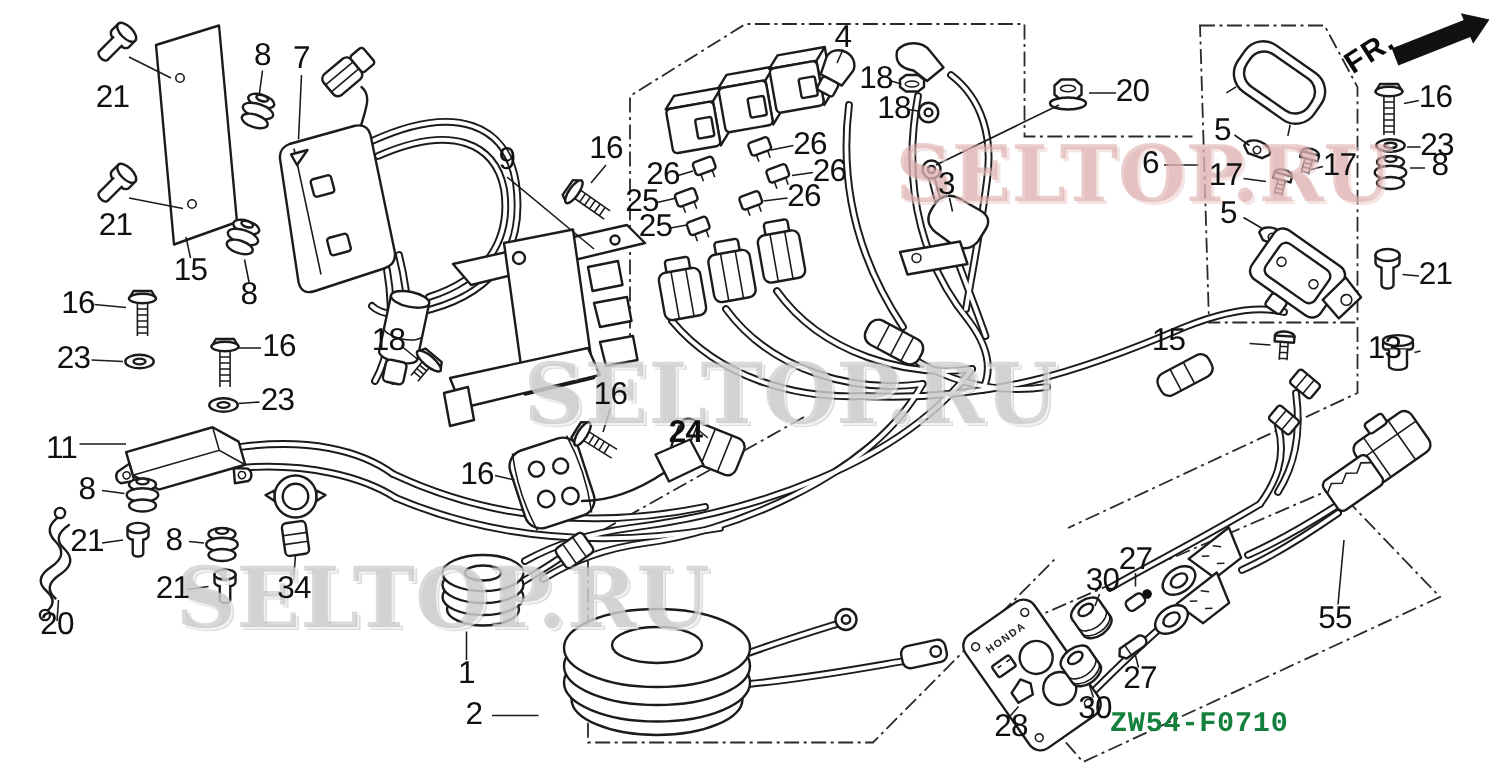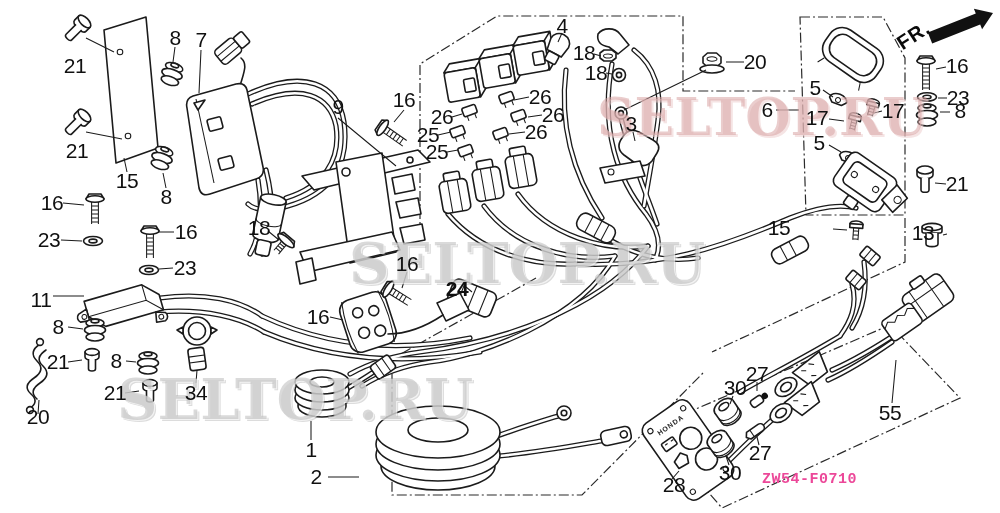--- a/index.html
+++ b/index.html
@@ -14,22 +14,22 @@
   .core{stroke:#ffffff;stroke-width:2.6;fill:none;stroke-linecap:round;}
   .fb{fill:#111;stroke:none;}
   #labels{position:absolute;left:0;top:0;width:1000px;height:513px;z-index:4;}
   .plabel{position:absolute;transform:translate(-50%,-52%);font-family:"Liberation Sans",sans-serif;
           font-size:21px;font-weight:400;color:#101010;letter-spacing:-0.5px;white-space:nowrap;}
   #wmlayer{position:absolute;left:0;top:0;width:1000px;height:513px;z-index:3;pointer-events:none;}
   .wm{position:absolute;font-family:"DejaVu Serif","Liberation Serif",serif;font-weight:bold;
       white-space:nowrap;mix-blend-mode:multiply;transform-origin:left top;}
   .wm-pink{color:rgba(216,164,164,0.55);text-shadow:2px 2px 0 rgba(236,206,206,0.55);}
   .wm-gray{color:rgba(168,168,168,0.42);text-shadow:1px 1px 0 rgba(255,255,255,0.65),2px 2px 0 rgba(140,140,140,0.30);}
-  #partcode{position:absolute;left:762px;top:471px;z-index:4;font-family:"Liberation Mono",monospace;
-            font-size:15px;font-weight:700;color:#ec4899;letter-spacing:0.5px;}
+  #partcode{position:absolute;left:740px;top:471px;z-index:4;font-family:"Liberation Mono",monospace;
+            font-size:19px;font-weight:700;color:#15803d;letter-spacing:0.5px;}
   #fr{position:absolute;left:896px;top:24px;z-index:4;font-family:"Liberation Sans",sans-serif;
       font-size:20px;font-weight:700;color:#0a0a0a;transform:rotate(-33deg);letter-spacing:1px;}
 </style>
 </head>
 <body>
 
 <div id="stage">
 
   <svg id="art" width="1000" height="513" viewBox="0 0 1000 513">
 

